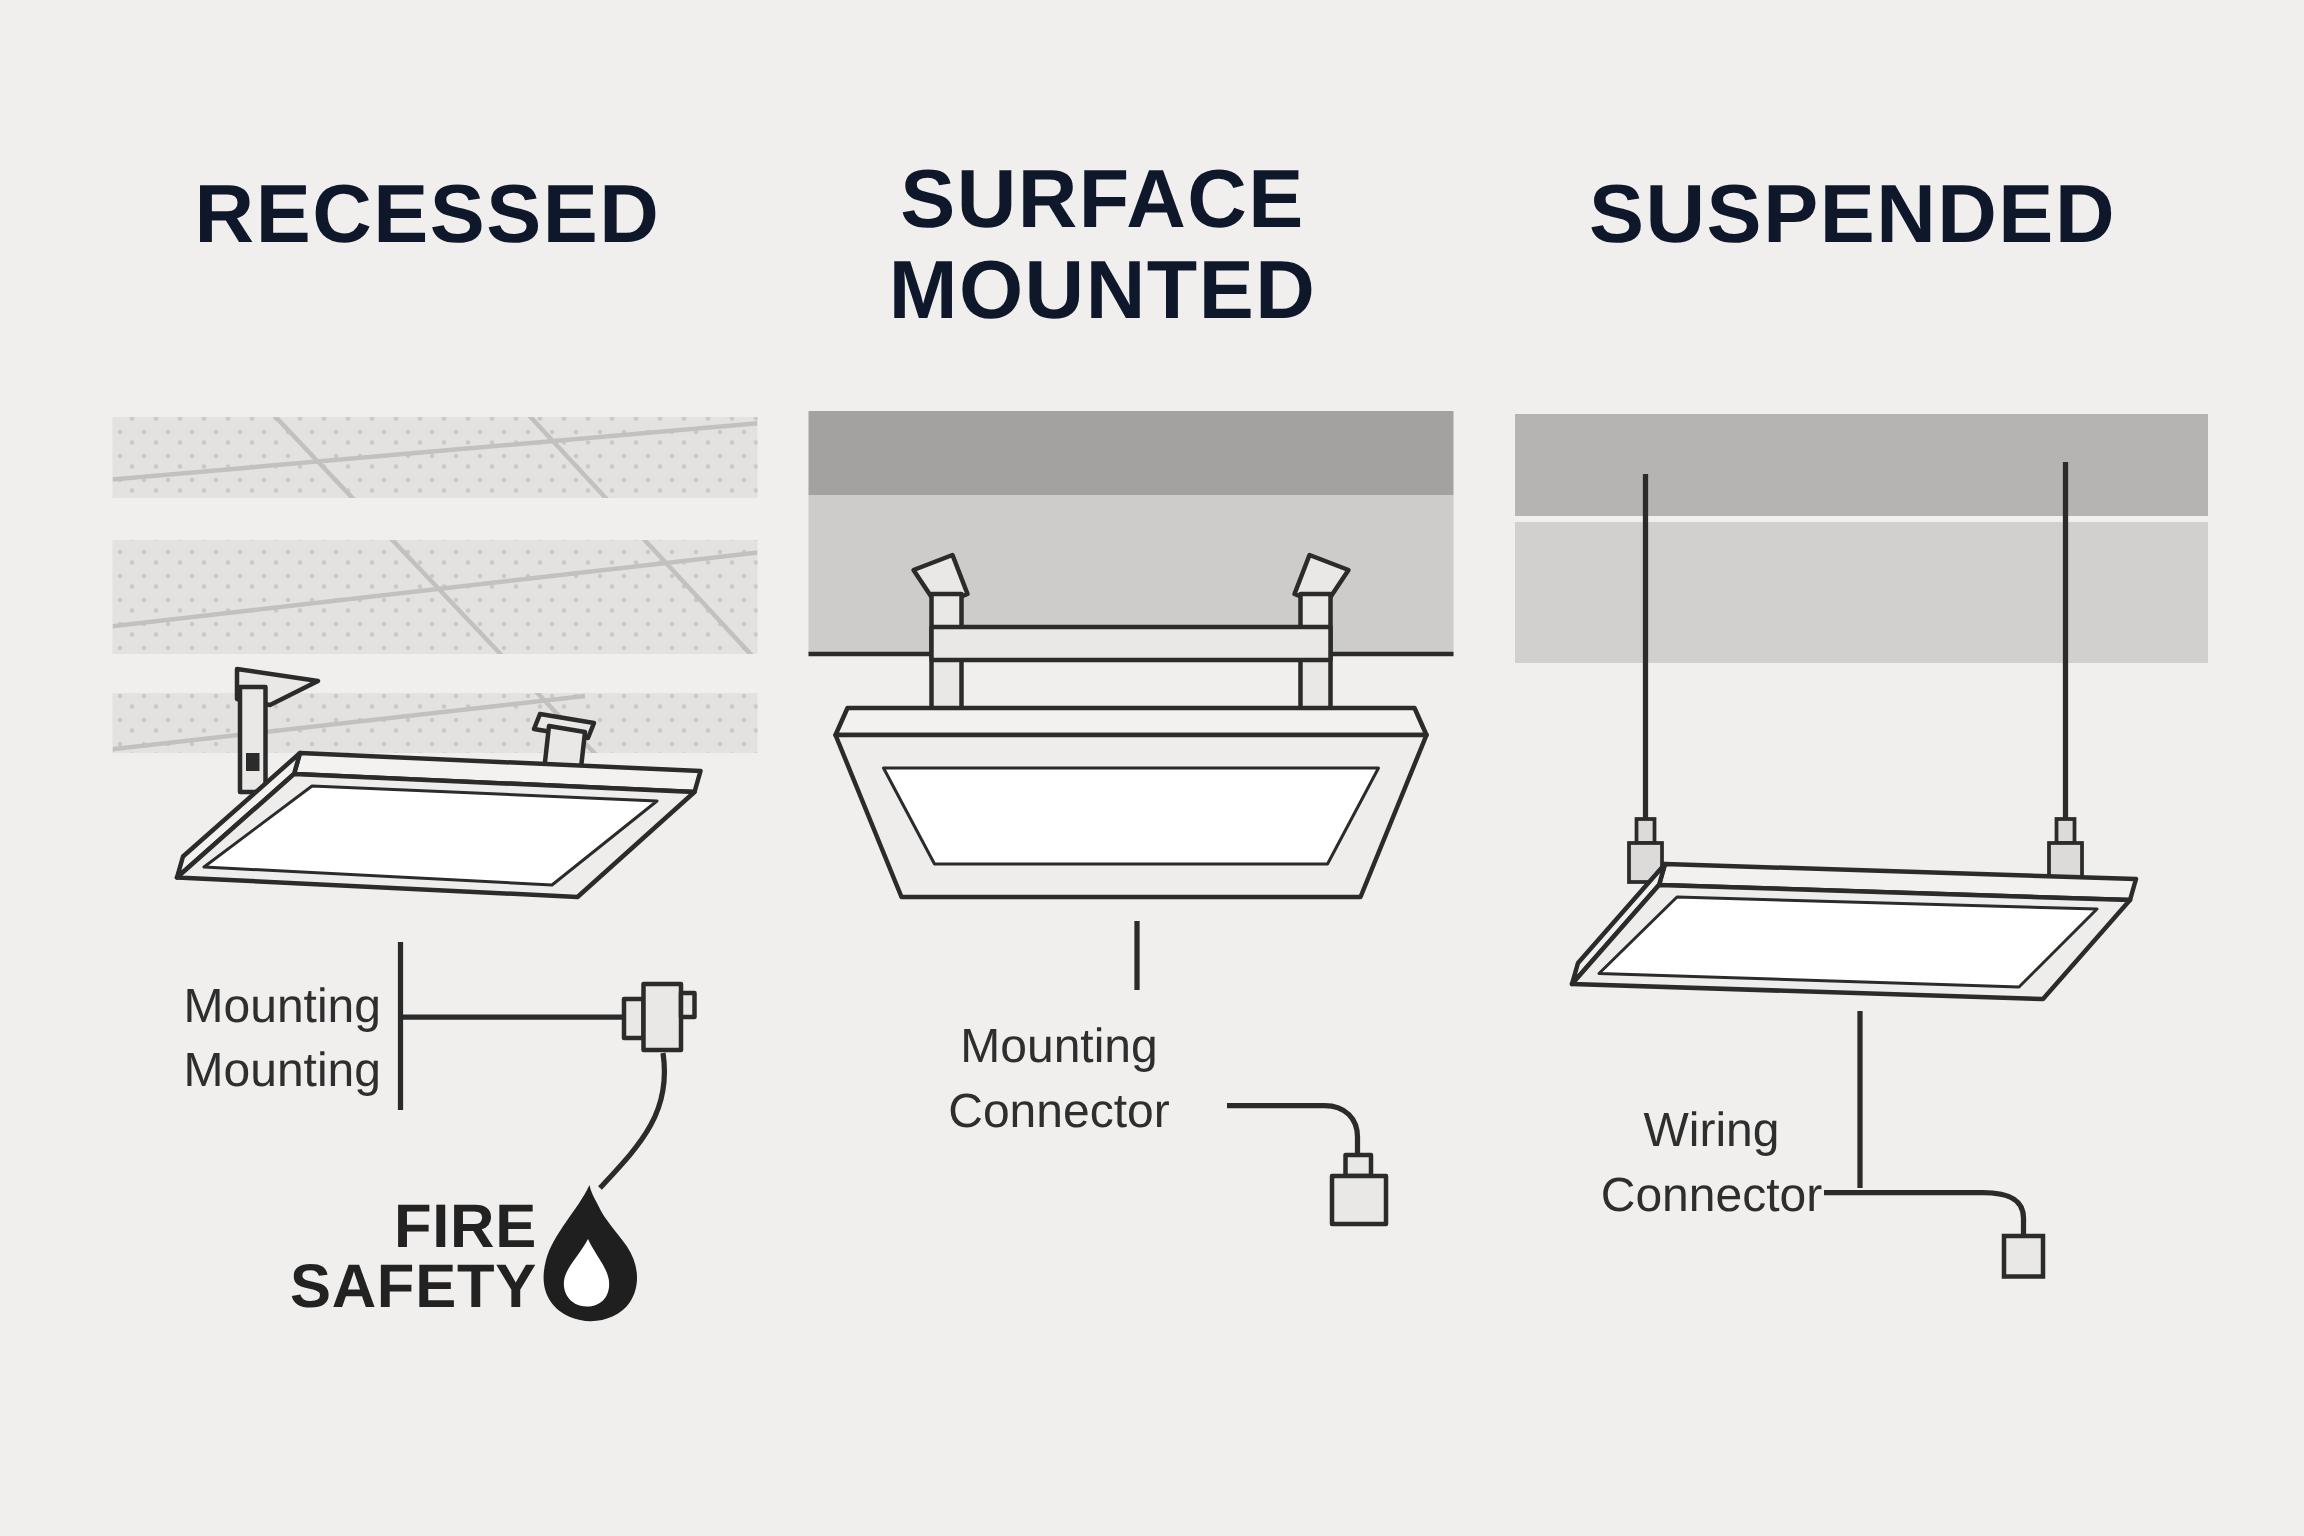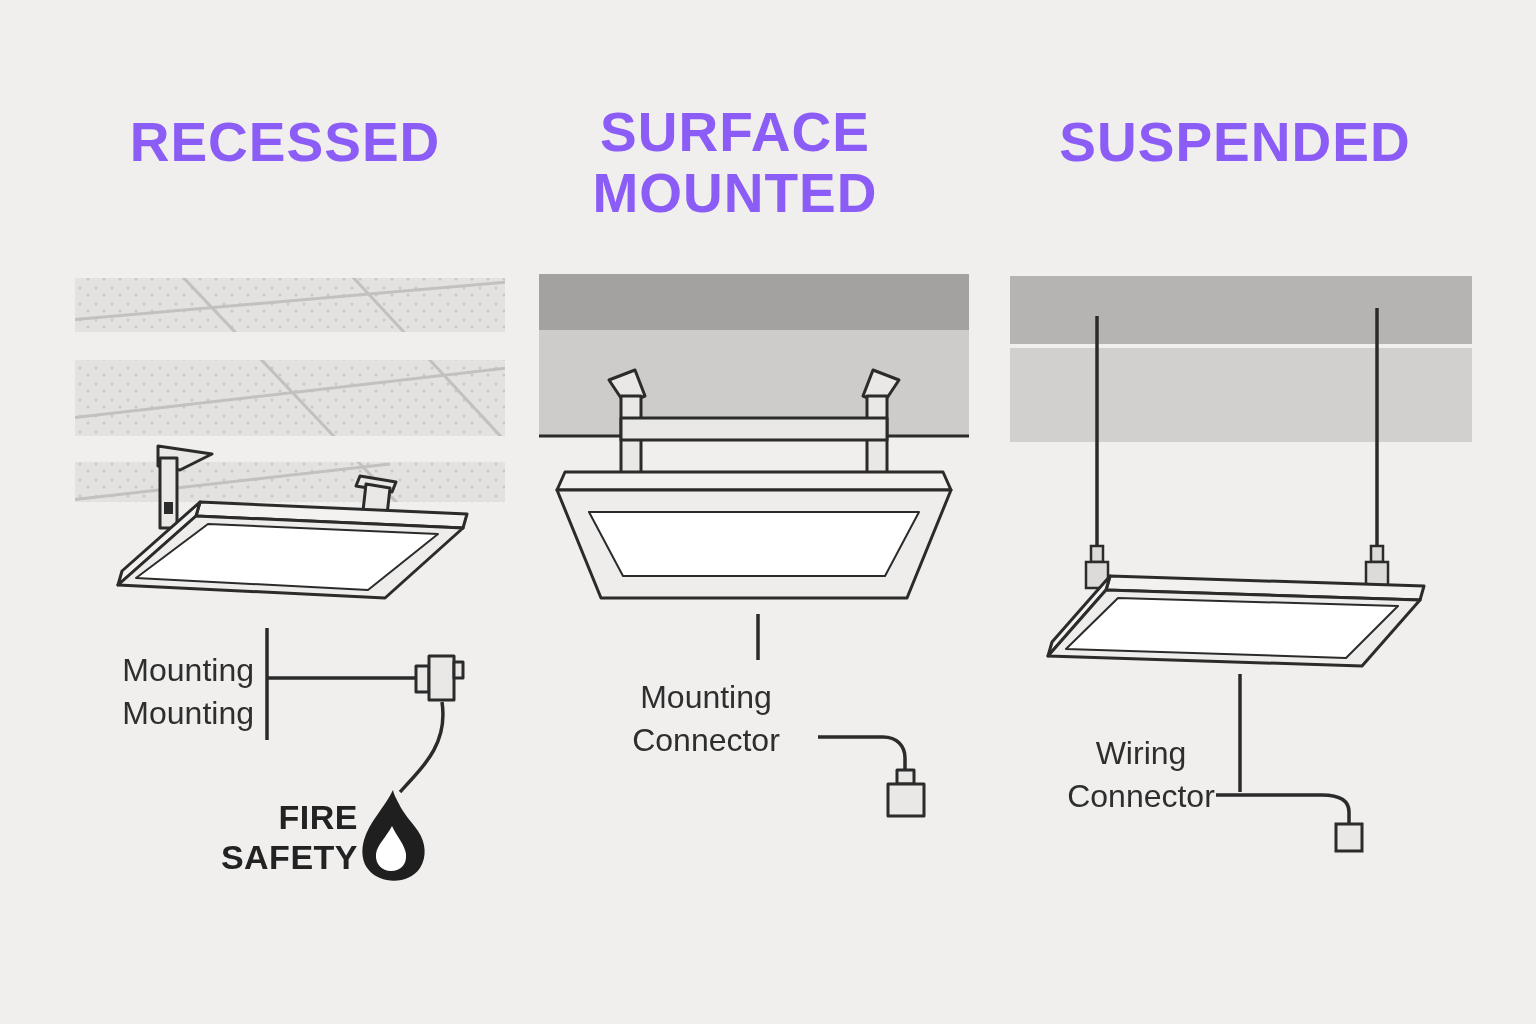--- a/index.html
+++ b/index.html
@@ -1,22 +1,22 @@
 <!DOCTYPE html>
 <html><head>
 <meta charset="utf-8">
 <style>
   *{margin:0;padding:0;box-sizing:border-box}
   html,body{width:1536px;height:1024px}
   body{background:#f0efee;font-family:"Liberation Sans",sans-serif;overflow:hidden}
   .page{position:relative;width:1536px;height:1024px;background:#f0efee}
   .abs{position:absolute}
-  .title{font-weight:800;color:#8b5cf6;font-size:55px;letter-spacing:1px;text-align:center;line-height:1.1}
+  .title{font-weight:800;color:#0f172a;font-size:55px;letter-spacing:1px;text-align:center;line-height:1.1}
   .label{font-size:32px;color:#2e2e2e;line-height:43px;font-weight:500}
-  .label.bold{font-weight:800;font-size:34px;line-height:40px;color:#222;letter-spacing:.5px}
+  .label.bold{font-weight:800;font-size:41px;line-height:40px;color:#222;letter-spacing:.5px}
   .block{display:block}
   svg{display:block;overflow:visible}
 </style>
 </head>
 <body>
 
 <div class="page">
 
   <div class="abs title" style="left:100px;top:112px;width:370px">
     <span class="block">RECESSED</span>

